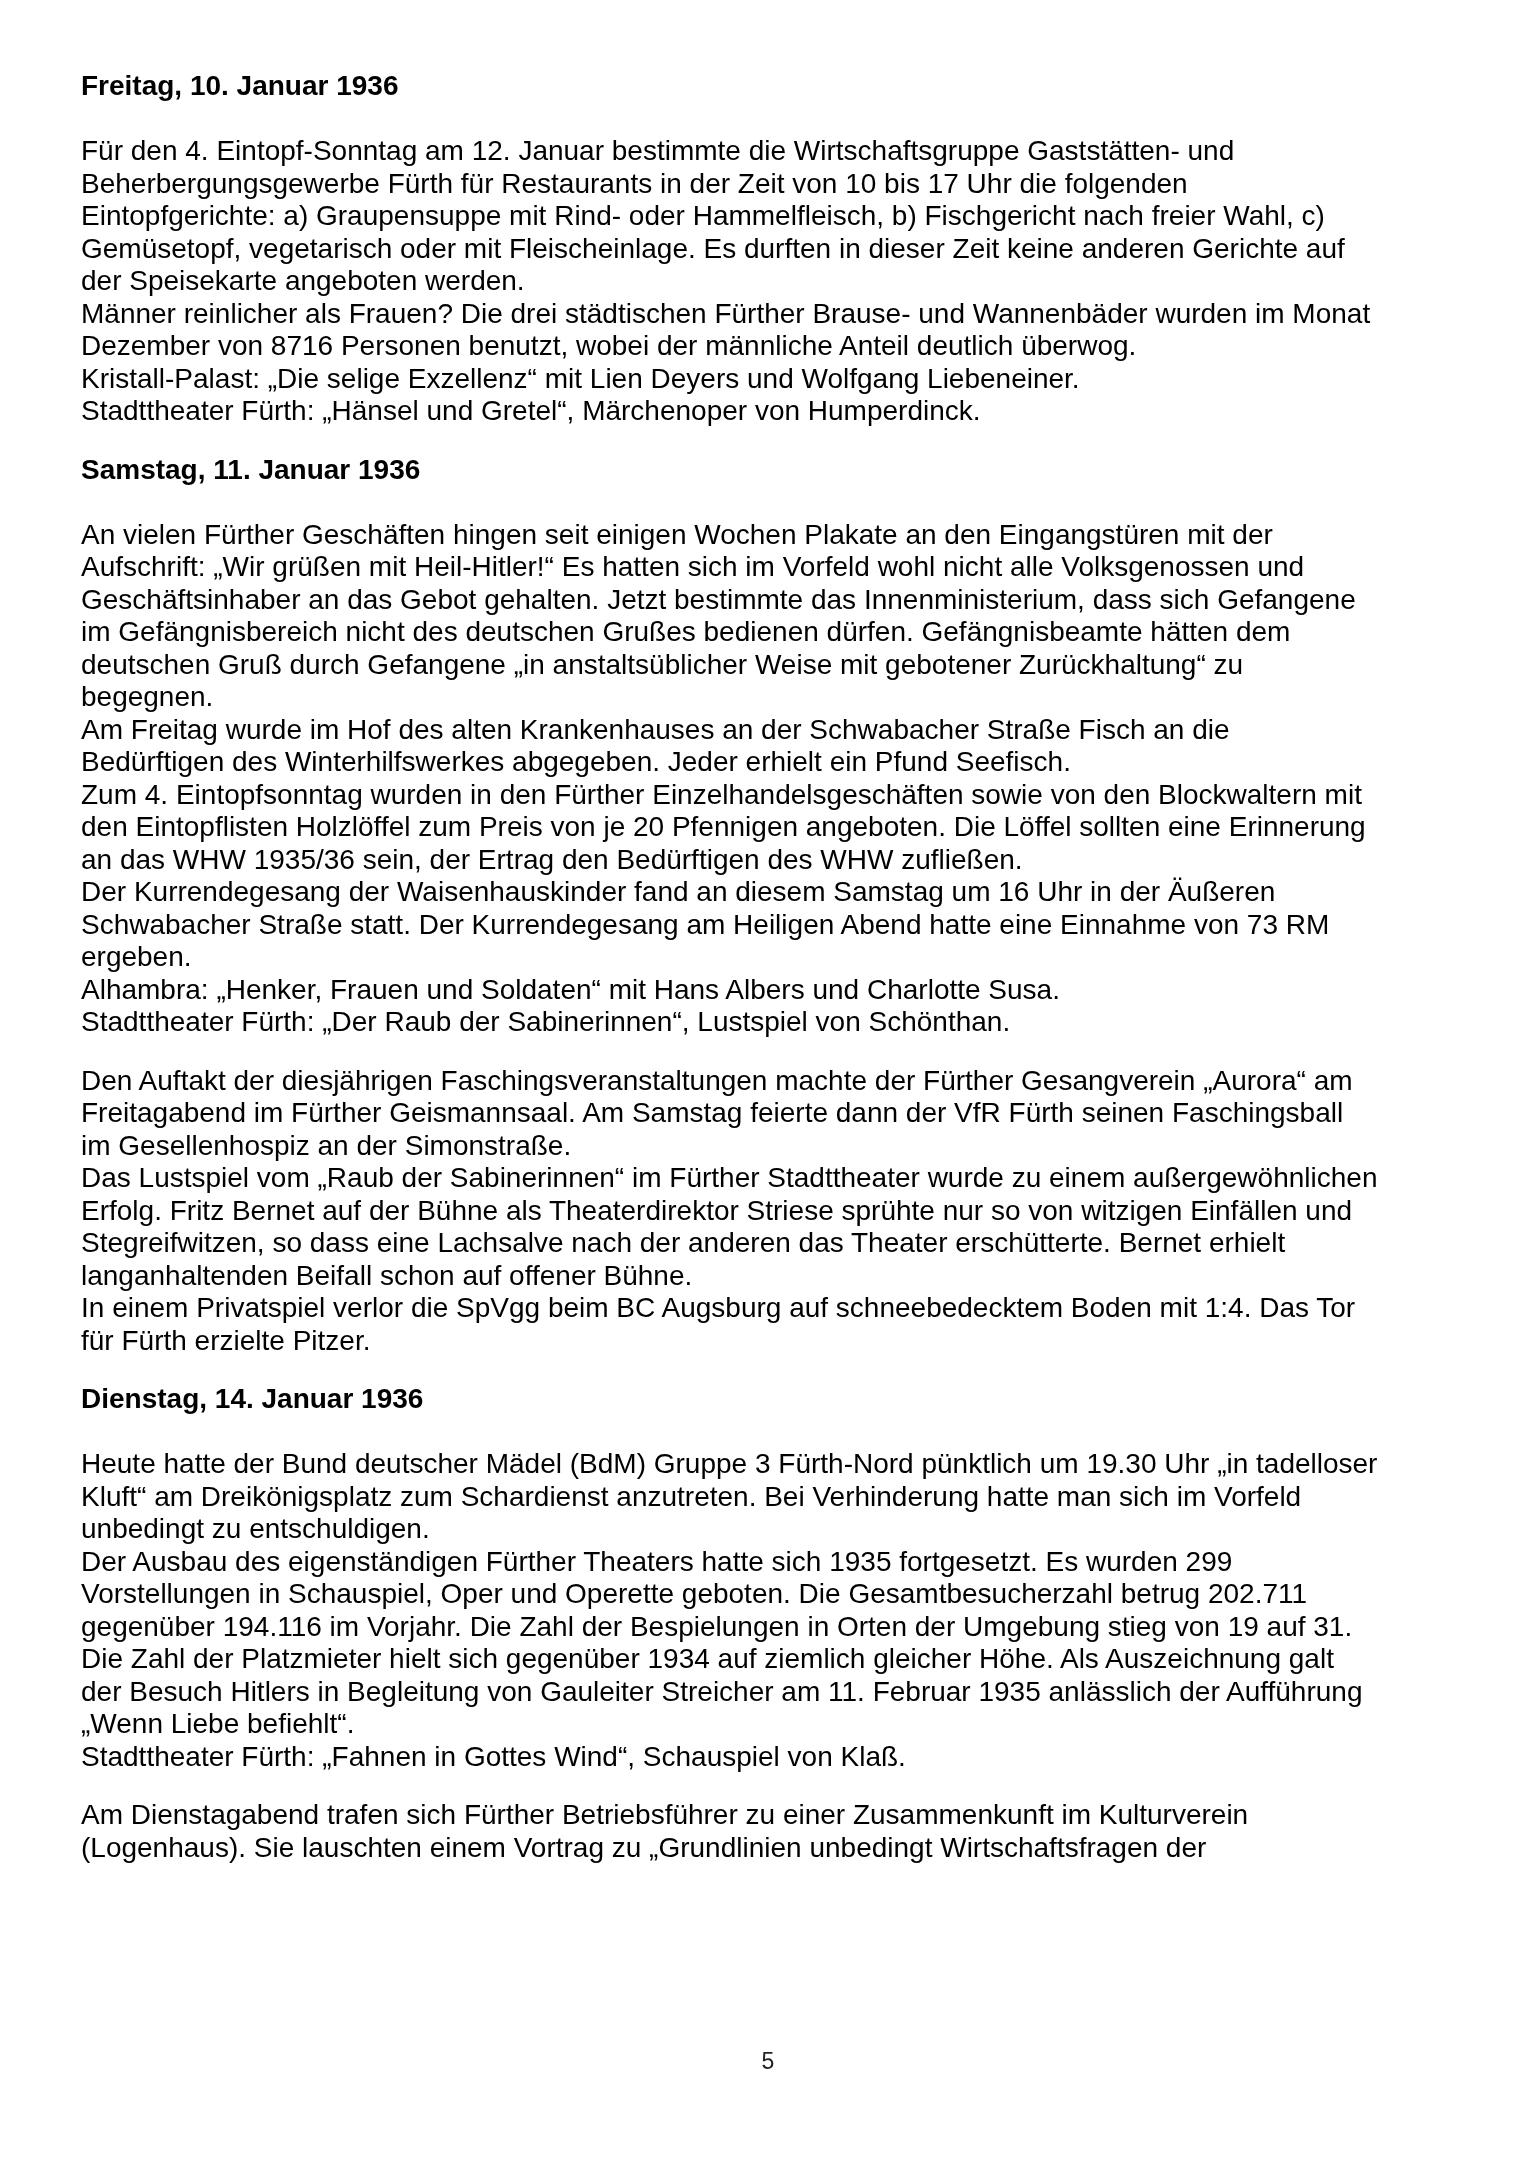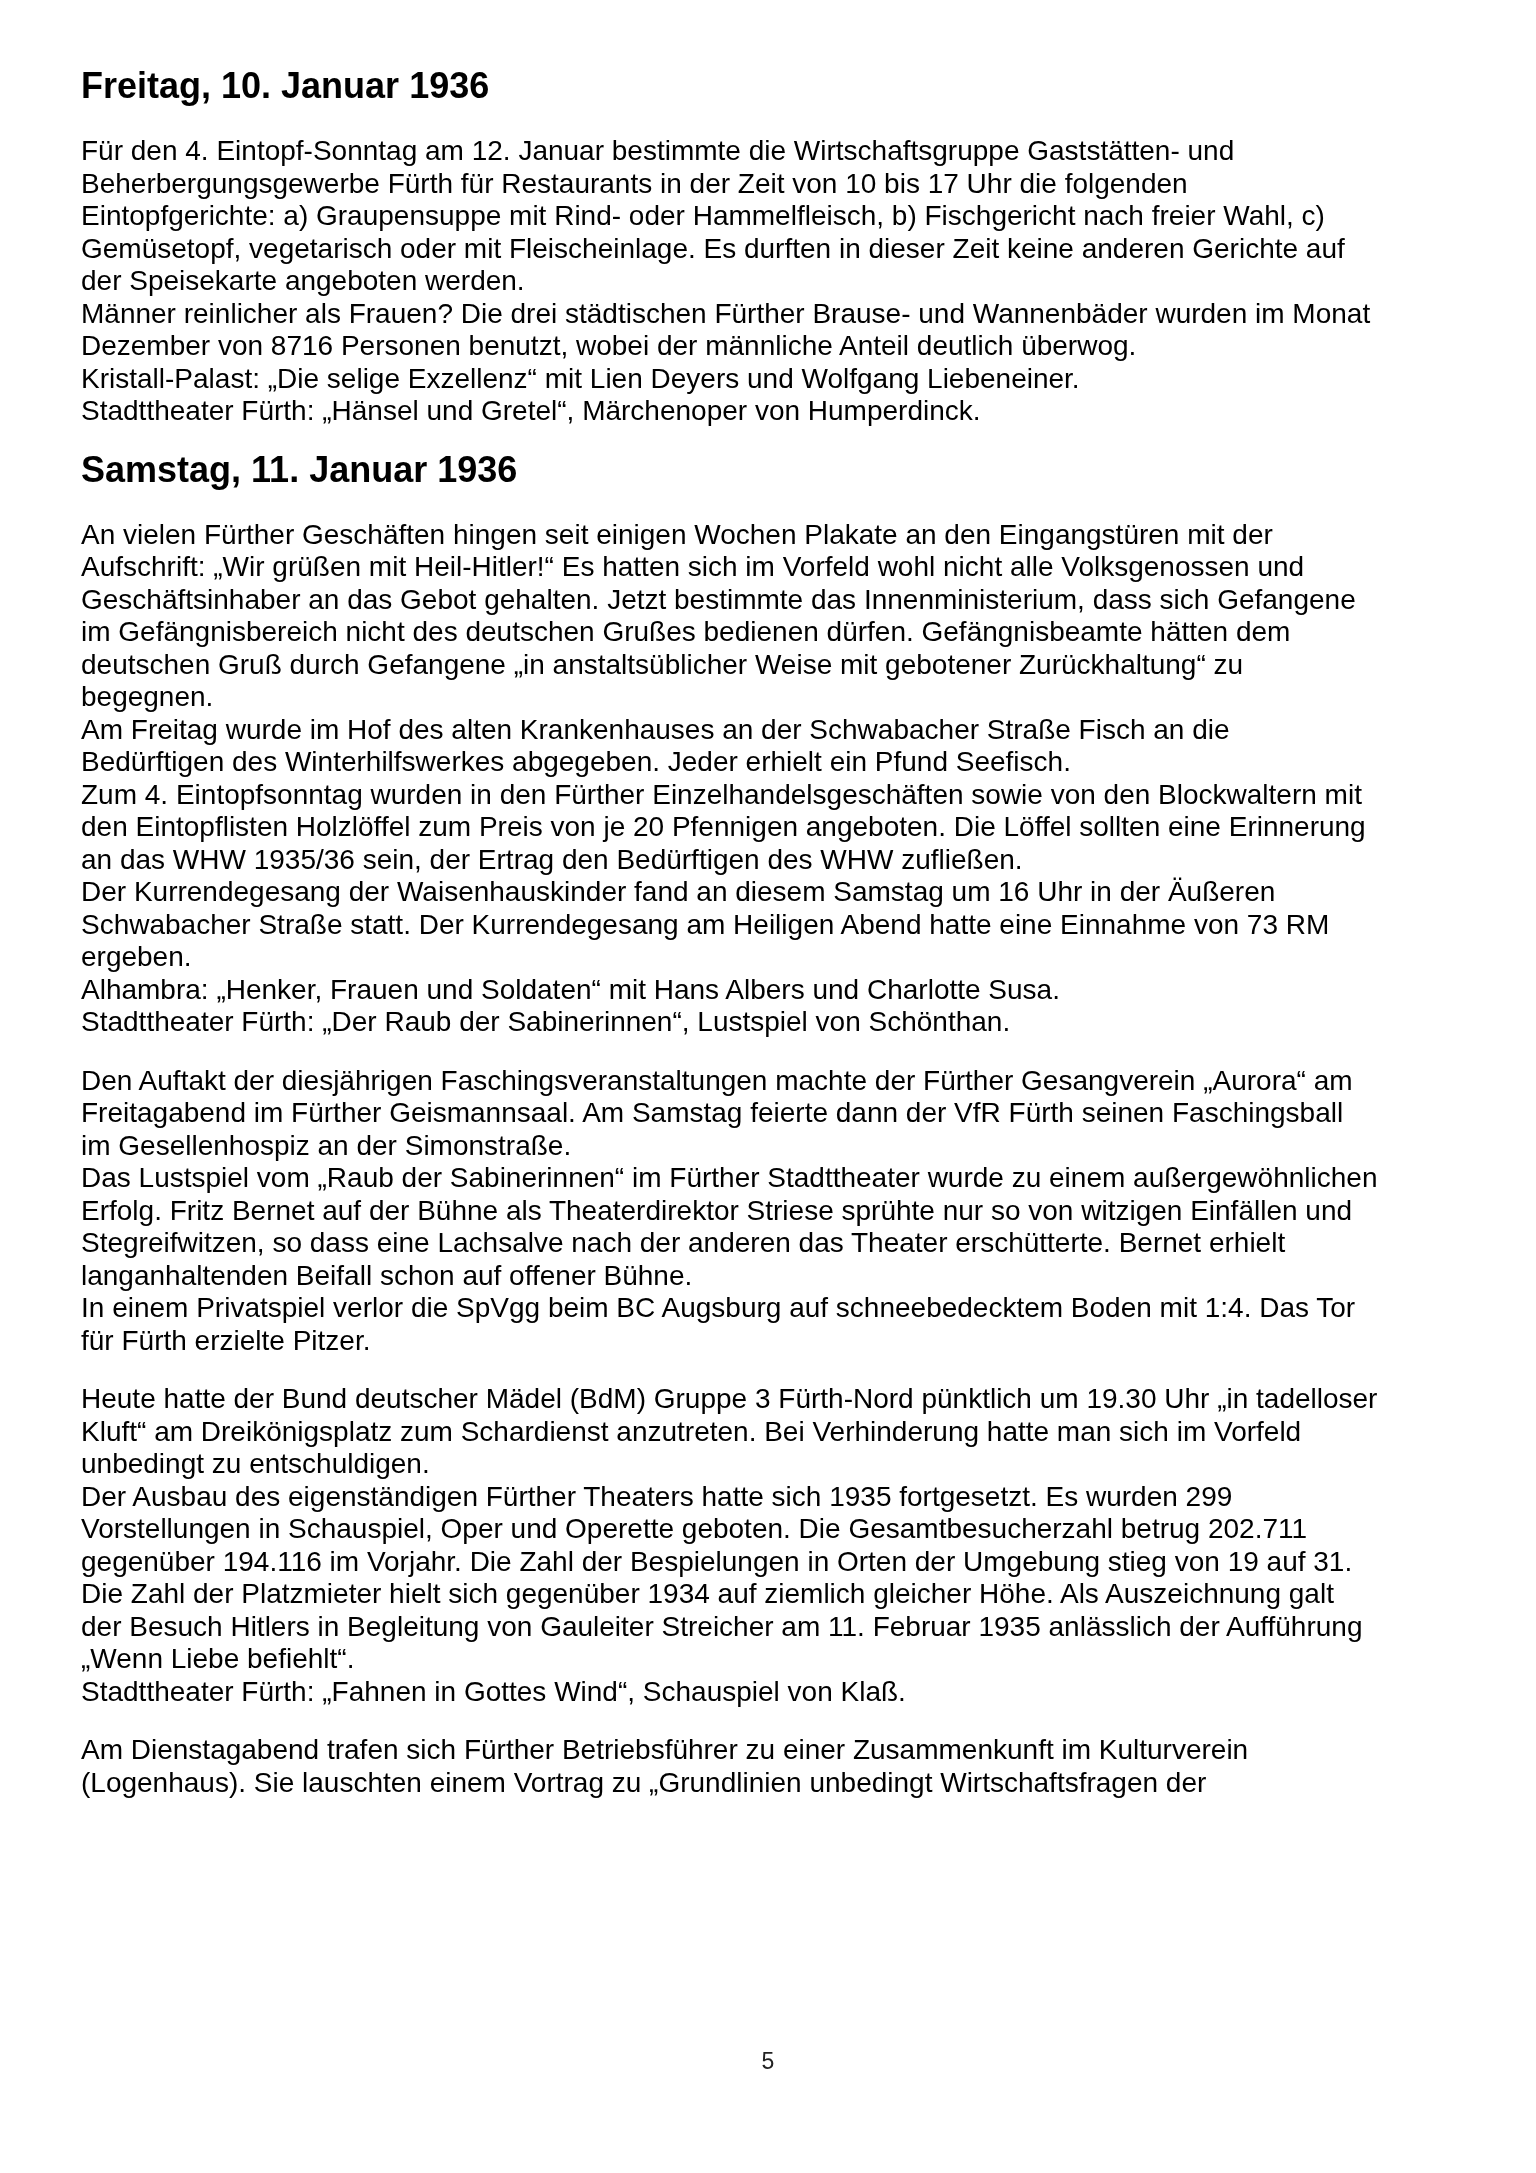--- a/index.html
+++ b/index.html
@@ -17,21 +17,21 @@
     color: #000000;
     font-family: "Liberation Sans", sans-serif;
     font-size: 28px;
     line-height: 32.5px;
     padding: 70px 60px 0 81px;
     overflow: hidden;
   }
   .doc-section { margin: 0; }
   .doc-section + .doc-section { margin-top: 26px; }
   .heading {
-    font-size: 36px;
+    font-size: 28px;
     line-height: 32.5px;
     font-weight: bold;
     margin: 0 0 32.5px 0;
     padding: 0;
   }
   .body-text {
     white-space: pre-line;
     margin: 0;
   }
   .footer {
@@ -92,20 +92,21 @@
 im Gesellenhospiz an der Simonstraße.
 Das Lustspiel vom „Raub der Sabinerinnen“ im Fürther Stadttheater wurde zu einem außergewöhnlichen
 Erfolg. Fritz Bernet auf der Bühne als Theaterdirektor Striese sprühte nur so von witzigen Einfällen und
 Stegreifwitzen, so dass eine Lachsalve nach der anderen das Theater erschütterte. Bernet erhielt
 langanhaltenden Beifall schon auf offener Bühne.
 In einem Privatspiel verlor die SpVgg beim BC Augsburg auf schneebedecktem Boden mit 1:4. Das Tor
 für Fürth erzielte Pitzer.</div>
   </section>
 
   <section class="doc-section">
+    <h2 class="heading">Dienstag, 14. Januar 1936</h2>
     <div class="body-text">Heute hatte der Bund deutscher Mädel (BdM) Gruppe 3 Fürth-Nord pünktlich um 19.30 Uhr „in tadelloser
 Kluft“ am Dreikönigsplatz zum Schardienst anzutreten. Bei Verhinderung hatte man sich im Vorfeld
 unbedingt zu entschuldigen.
 Der Ausbau des eigenständigen Fürther Theaters hatte sich 1935 fortgesetzt. Es wurden 299
 Vorstellungen in Schauspiel, Oper und Operette geboten. Die Gesamtbesucherzahl betrug 202.711
 gegenüber 194.116 im Vorjahr. Die Zahl der Bespielungen in Orten der Umgebung stieg von 19 auf 31.
 Die Zahl der Platzmieter hielt sich gegenüber 1934 auf ziemlich gleicher Höhe. Als Auszeichnung galt
 der Besuch Hitlers in Begleitung von Gauleiter Streicher am 11. Februar 1935 anlässlich der Aufführung
 „Wenn Liebe befiehlt“.
 Stadttheater Fürth: „Fahnen in Gottes Wind“, Schauspiel von Klaß.</div>

